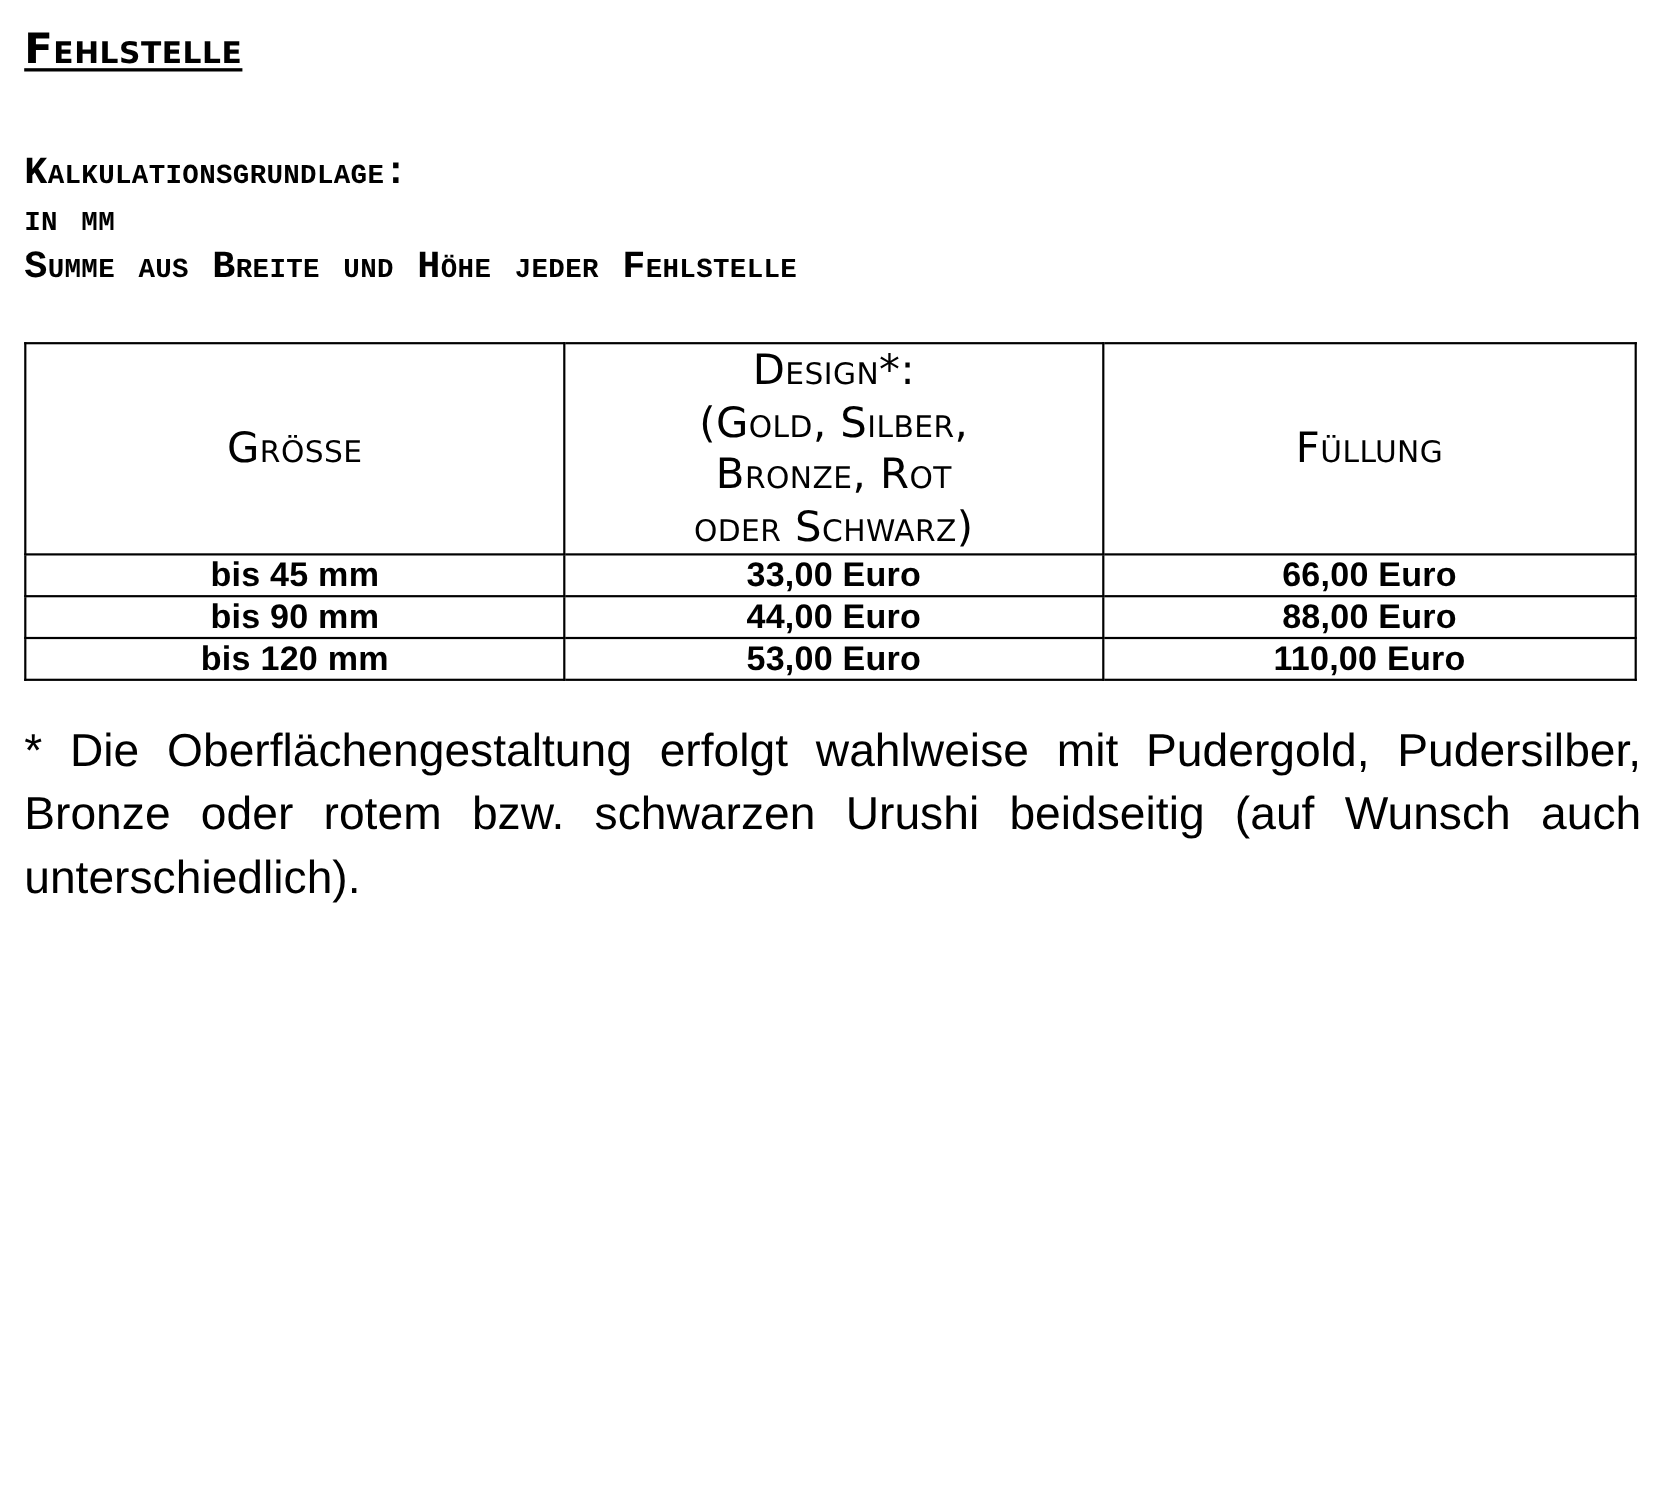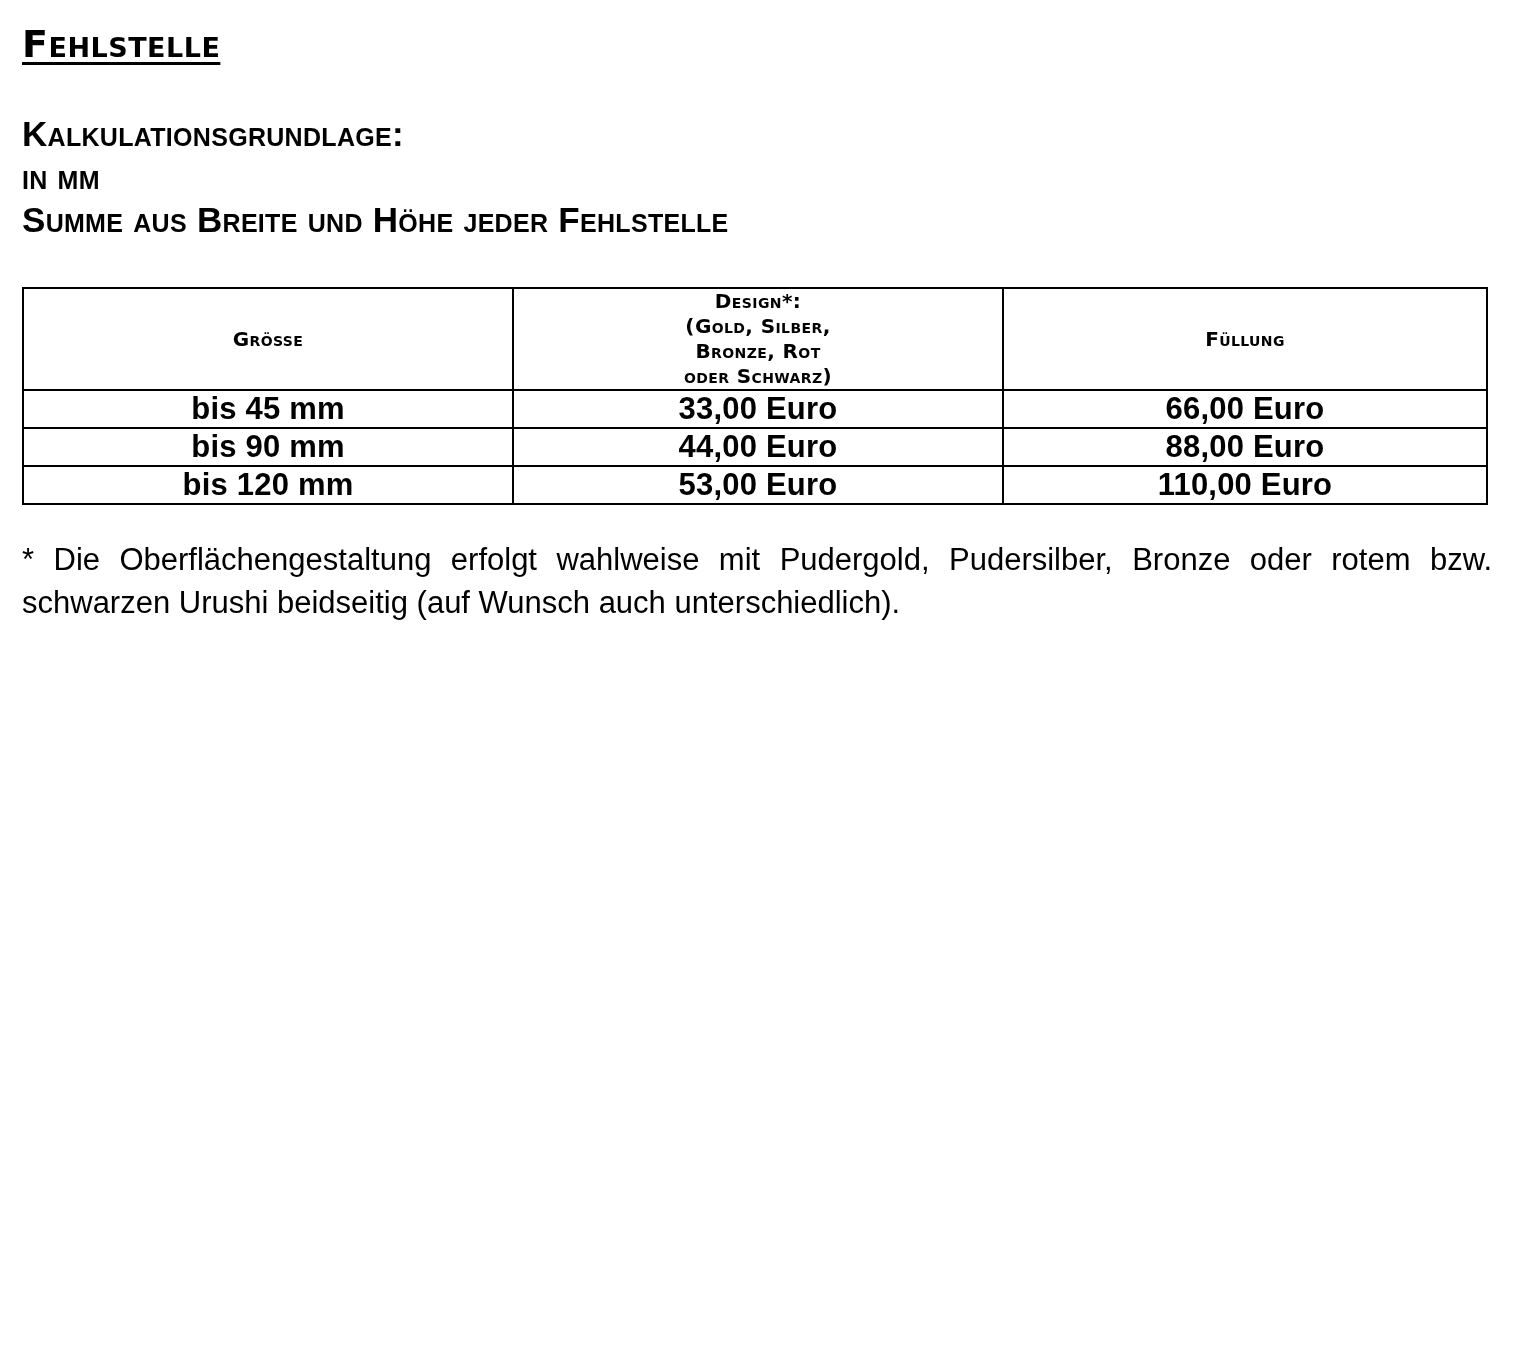--- a/index.html
+++ b/index.html
@@ -27,22 +27,22 @@
     font-weight: bold;
     font-size: 38px;
     letter-spacing: 0.5px;
     text-decoration: underline;
     text-underline-offset: 5px;
     margin: 4px 0 0 0;
     font-variant: small-caps;
   }
 
   .lead-block {
-    margin-top: 46px;
-    font-family: Liberation Sans, sans-serif;
+    margin-top: 70px;
+    font-family: Liberation Mono, monospace;
     font-weight: bold;
     font-size: 35px;
     line-height: 1.23;
     font-variant: small-caps;
     letter-spacing: 0.3px;
   }
   .lead-block .line {
     display: block;
     white-space: pre;
   }
@@ -60,22 +60,22 @@
     text-align: center;
     vertical-align: middle;
     padding: 0;
   }
   col.col-size   { width: 490px; }
   col.col-design { width: 490px; }
   col.col-fill   { width: 484px; }
 
   .head-cell {
     font-family: "DejaVu Sans", sans-serif;
-    font-weight: bold;
-    font-size: 20px;
+    font-weight: normal;
+    font-size: 38px;
     font-variant: small-caps;
     letter-spacing: 0.4px;
     line-height: 1.25;
     padding: 16px 8px 18px 8px;
   }
   .head-cell .sub {
     display: block;
     white-space: pre;
   }
   .head-cell-top {
@@ -87,21 +87,21 @@
     font-weight: bold;
     font-size: 31px;
     padding: 18px 8px 19px 8px;
     letter-spacing: 0.2px;
   }
 
   
   .footnote {
     margin-top: 34px;
     font-family: "Liberation Sans", sans-serif;
-    font-size: 31px;
+    font-size: 42px;
     line-height: 1.38;
     text-align: justify;
     width: 1470px;
     hyphens: manual;
   }
 </style>
 </head>
 <body>
 
 <div class="page">

